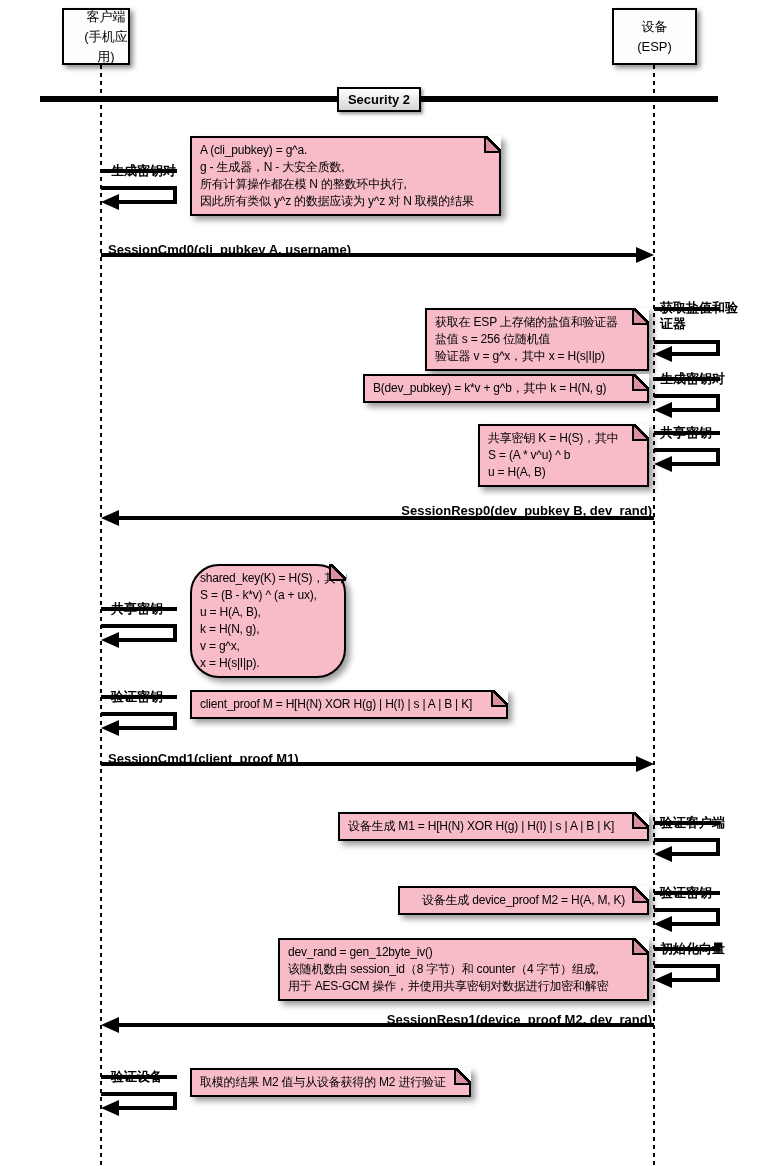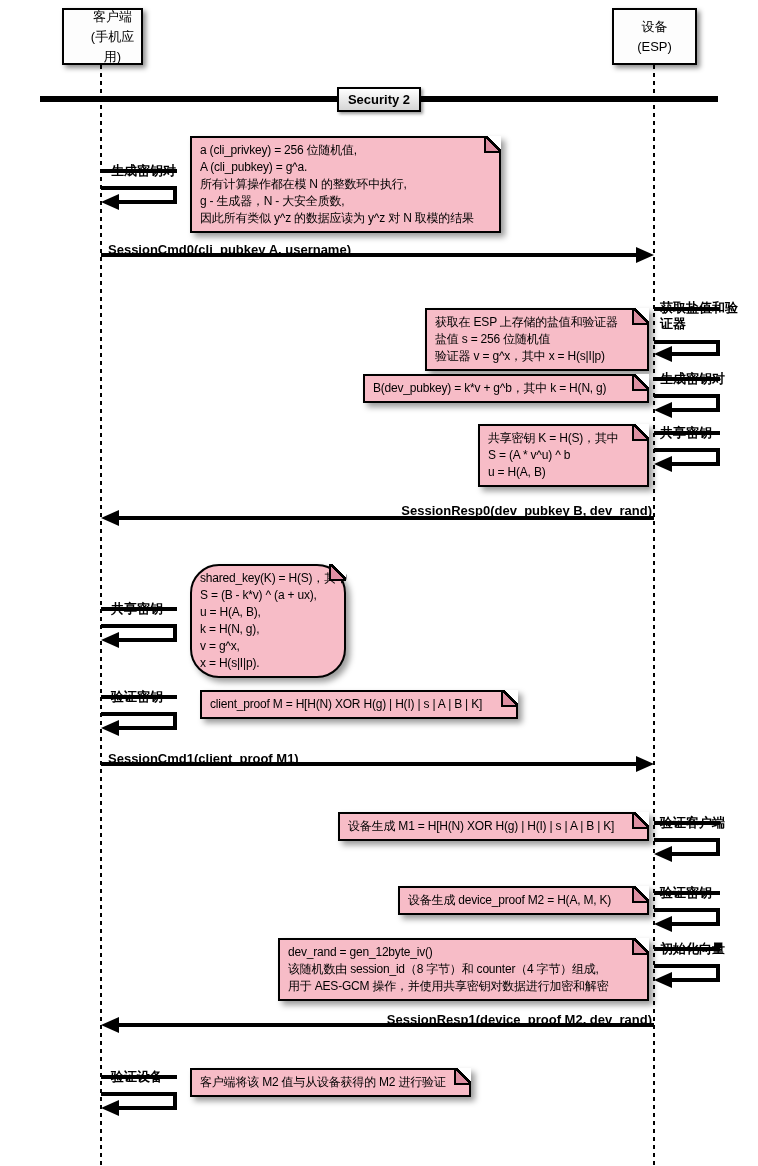--- a/index.html
+++ b/index.html
@@ -45,21 +45,21 @@
     border-left:2px solid #000; border-bottom:2px solid #000;
   }
   .wrap-label { white-space:normal !important; width:82px; line-height:16px; }
 </style>
 </head>
 <body>
 
 <div class="lifeline" style="left:100px;top:65px;height:1101px;"></div>
 <div class="lifeline" style="left:653px;top:65px;height:1101px;"></div>
 
-<div class="participant" style="left:62px;top:8px;width:81px;height:57px;padding-left:20px;">
+<div class="participant" style="left:62px;top:8px;width:68px;height:57px;padding-left:20px;">
   <div>客户端</div>
   <div>(手机应用)</div>
 </div>
 <div class="participant" style="left:612px;top:8px;width:85px;height:57px;">
   <div>设备</div>
   <div>(ESP)</div>
 </div>
 
 <div class="divider-bar" style="left:40px;top:96px;width:678px;height:6px;"></div>
 <div class="divider-label" style="left:337px;top:87px;width:84px;height:25px;">
@@ -69,24 +69,23 @@
 <div style="position:absolute;left:101px;top:162px;width:100px;height:50px;">
   <div class="msg-label" style="left:10px;top:0;">生成密钥对</div>
   <div class="hline" style="left:0;top:7px;width:76px;"></div>
   <div class="hline" style="left:0;top:24px;width:76px;"></div>
   <div class="vline" style="left:72px;top:24px;height:18px;"></div>
   <div class="hline" style="left:16px;top:38px;width:60px;"></div>
   <div class="arrow-l" style="left:0;top:32px;"></div>
 </div>
 
 <div class="note" style="left:190px;top:136px;width:311px;">
-  <div>a (cli_privkey) = 256 位随机值,</div>
   <div>A (cli_pubkey) = g^a.</div>
+  <div>g - 生成器，N - 大安全质数,</div>
   <div>所有计算操作都在模 N 的整数环中执行,</div>
-  <div>g - 生成器，N - 大安全质数,</div>
   <div>因此所有类似 y^z 的数据应读为 y^z 对 N 取模的结果</div>
 </div>
 
 <div>
   <div class="msg-label" style="left:108px;top:242px;">SessionCmd0(cli_pubkey A, username)</div>
   <div class="hline" style="left:101px;top:253px;width:536px;"></div>
   <div class="arrow-r" style="left:636px;top:247px;"></div>
 </div>
 
 <div style="position:absolute;left:654px;top:300px;width:100px;height:60px;">
@@ -158,21 +157,21 @@
 
 <div style="position:absolute;left:101px;top:688px;width:100px;height:50px;">
   <div class="msg-label" style="left:10px;top:0;">验证密钥</div>
   <div class="hline" style="left:0;top:7px;width:76px;"></div>
   <div class="hline" style="left:0;top:24px;width:76px;"></div>
   <div class="vline" style="left:72px;top:24px;height:18px;"></div>
   <div class="hline" style="left:16px;top:38px;width:60px;"></div>
   <div class="arrow-l" style="left:0;top:32px;"></div>
 </div>
 
-<div class="note" style="left:190px;top:690px;width:318px;margin-left:10px;">
+<div class="note" style="left:190px;top:690px;width:318px;">
   <div>client_proof M = H[H(N) XOR H(g) | H(I) | s | A | B | K]</div>
 </div>
 
 <div>
   <div class="msg-label" style="left:108px;top:751px;">SessionCmd1(client_proof M1)</div>
   <div class="hline" style="left:101px;top:762px;width:536px;"></div>
   <div class="arrow-r" style="left:636px;top:756px;"></div>
 </div>
 
 <div style="position:absolute;left:654px;top:814px;width:100px;height:50px;">
@@ -190,21 +189,21 @@
 
 <div style="position:absolute;left:654px;top:884px;width:100px;height:50px;">
   <div class="msg-label" style="left:6px;top:0;">验证密钥</div>
   <div class="hline" style="left:0;top:7px;width:66px;"></div>
   <div class="hline" style="left:0;top:24px;width:66px;"></div>
   <div class="vline" style="left:62px;top:24px;height:18px;"></div>
   <div class="hline" style="left:16px;top:38px;width:50px;"></div>
   <div class="arrow-l" style="left:0;top:32px;"></div>
 </div>
 
-<div class="note" style="left:398px;top:886px;width:251px;">
+<div class="note" style="left:398px;top:886px;width:251px;text-align:center;">
   <div>设备生成 device_proof M2 = H(A, M, K)</div>
 </div>
 
 <div style="position:absolute;left:654px;top:940px;width:100px;height:50px;">
   <div class="msg-label" style="left:6px;top:0;">初始化向量</div>
   <div class="hline" style="left:0;top:7px;width:66px;"></div>
   <div class="hline" style="left:0;top:24px;width:66px;"></div>
   <div class="vline" style="left:62px;top:24px;height:18px;"></div>
   <div class="hline" style="left:16px;top:38px;width:50px;"></div>
   <div class="arrow-l" style="left:0;top:32px;"></div>
@@ -225,14 +224,14 @@
 <div style="position:absolute;left:101px;top:1068px;width:100px;height:50px;">
   <div class="msg-label" style="left:10px;top:0;">验证设备</div>
   <div class="hline" style="left:0;top:7px;width:76px;"></div>
   <div class="hline" style="left:0;top:24px;width:76px;"></div>
   <div class="vline" style="left:72px;top:24px;height:18px;"></div>
   <div class="hline" style="left:16px;top:38px;width:60px;"></div>
   <div class="arrow-l" style="left:0;top:32px;"></div>
 </div>
 
 <div class="note" style="left:190px;top:1068px;width:281px;">
-  <div>客户端将该 M2 值与从设备获得的 M2 进行验证</div>
+  <div>取模的结果 M2 值与从设备获得的 M2 进行验证</div>
 </div>
 
 </body></html>

